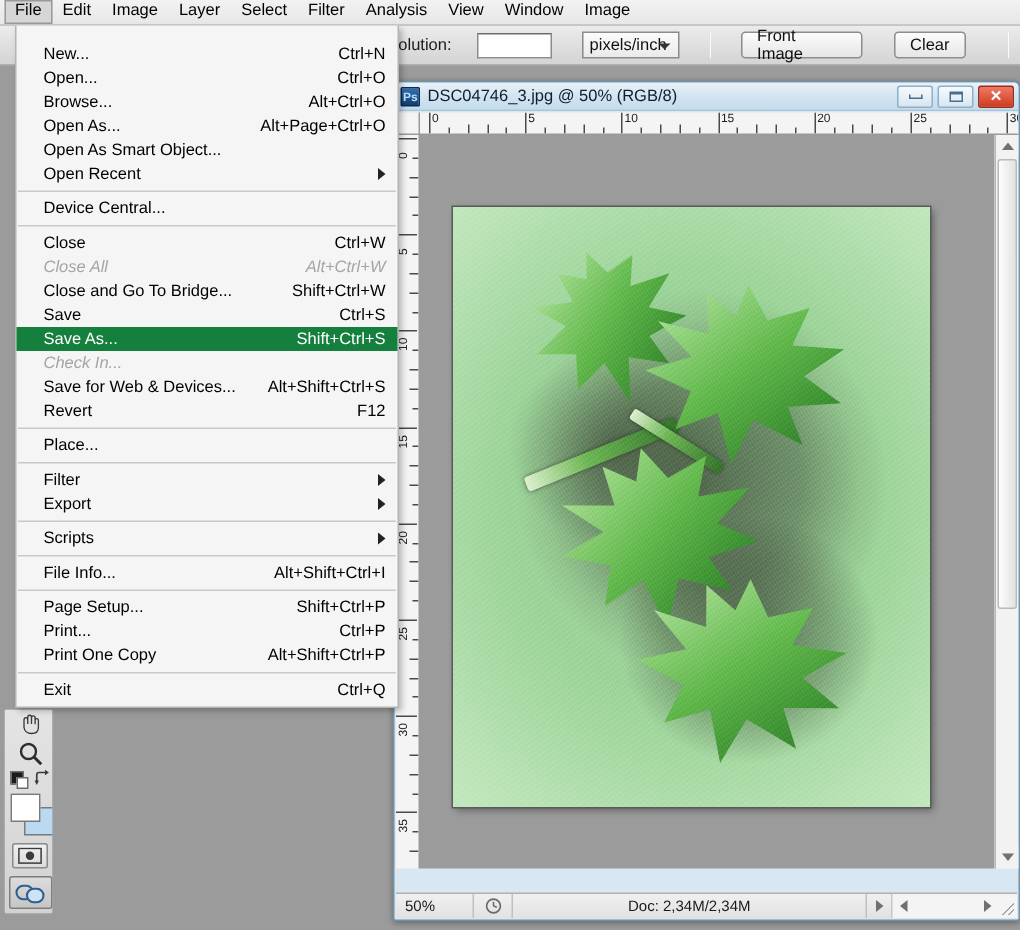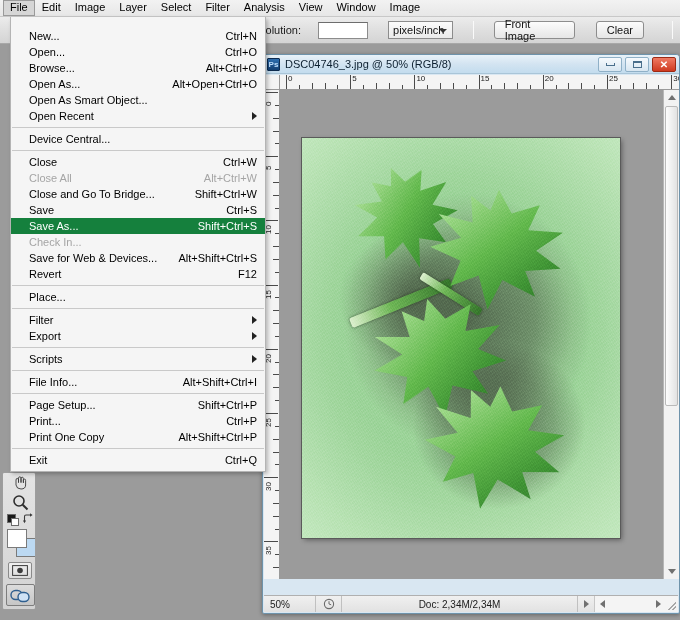--- a/index.html
+++ b/index.html
@@ -125,21 +125,21 @@
     cursor: default;
     white-space: nowrap;
   }
   .mrow .lbl { flex: 0 0 auto; }
   .mrow .acc {
     margin-left: auto;
     font-size: 11px;
     color: #000;
     text-align: right;
   }
-  .mrow.disabled .lbl, .mrow.disabled .acc { color: #a5a5a5; }
+  .mrow.disabled .lbl, .mrow.disabled .acc { color: #a5a5a5; font-style: italic; }
   .mrow.sel {
     background: #15803d;
     color: #fff;
   }
   .mrow.sel .lbl, .mrow.sel .acc { color: #fff; }
   .mrow .arrow {
     margin-left: auto;
     width: 0; height: 0;
     border-top: 4px solid transparent;
     border-bottom: 4px solid transparent;
@@ -510,21 +510,21 @@
       <div class="mrow">
         <span class="lbl">Open...</span>
         <span class="acc">Ctrl+O</span>
       </div>
       <div class="mrow">
         <span class="lbl">Browse...</span>
         <span class="acc">Alt+Ctrl+O</span>
       </div>
       <div class="mrow">
         <span class="lbl">Open As...</span>
-        <span class="acc">Alt+Open+Ctrl+O</span>
+        <span class="acc">Alt+Page+Ctrl+O</span>
       </div>
       <div class="mrow">
         <span class="lbl">Open As Smart Object...</span>
       </div>
       <div class="mrow">
         <span class="lbl">Open Recent</span>
         <span class="arrow"></span>
       </div>
       <div class="msep"></div>
       <div class="mrow">

